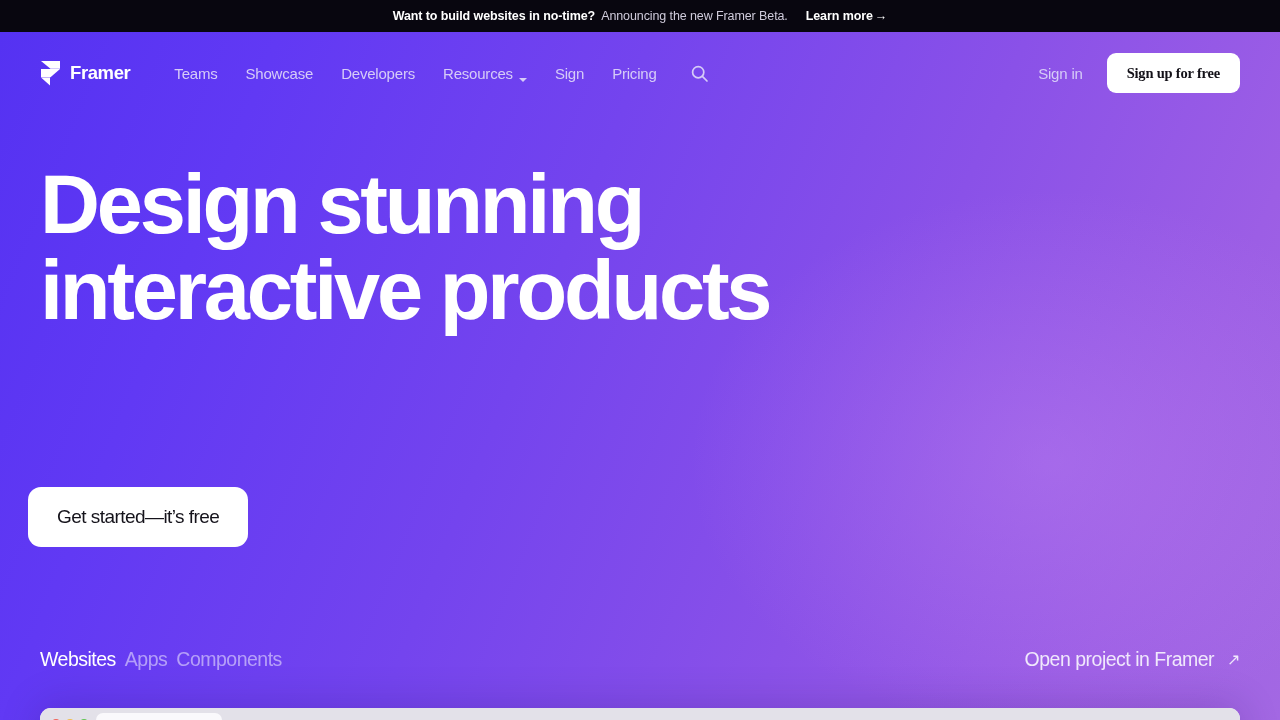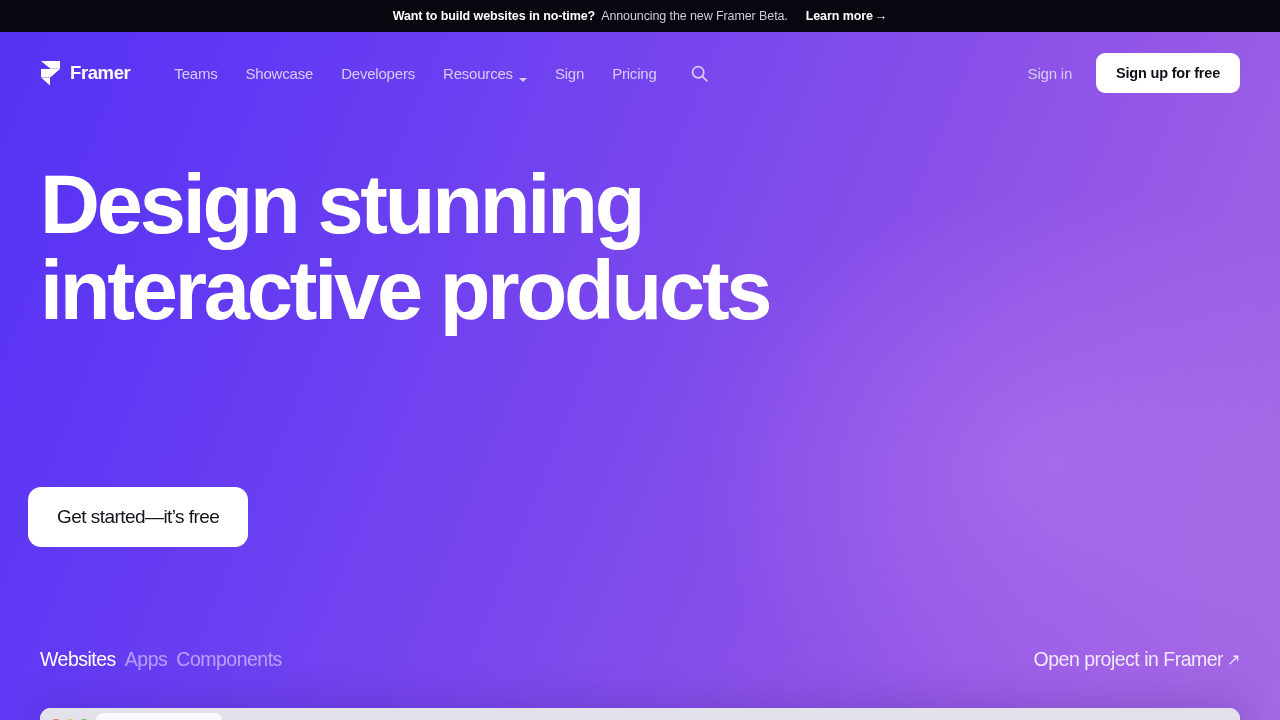--- a/index.html
+++ b/index.html
@@ -165,21 +165,21 @@
     color: #131118;
     font-size: 14.5px;
     font-weight: 700;
     letter-spacing: -0.2px;
     border: none;
     border-radius: 9px;
     height: 40px;
     padding: 0 20px;
     cursor: pointer;
     white-space: nowrap;
-    font-family: Liberation Sans, sans-serif;
+    font-family: Liberation Serif, serif;
   }
 
   
   .headline {
     position: absolute;
     left: 40px;
     top: 130px;
     width: 800px;
   }
   .headline h1 {
@@ -234,21 +234,21 @@
     margin-left: auto;
     font-size: 19.5px;
     font-weight: 500;
     letter-spacing: -0.5px;
     color: #F0E8FC;
     cursor: pointer;
     white-space: nowrap;
     text-decoration: none;
     display: inline-flex;
     align-items: center;
-    gap: 4px;
+    gap: 13px;
   }
   .openlink .diag { font-size: 16px; }
 
   
   .browser {
     position: absolute;
     left: 40px;
     top: 676px;
     width: 1200px;
     height: 300px;

